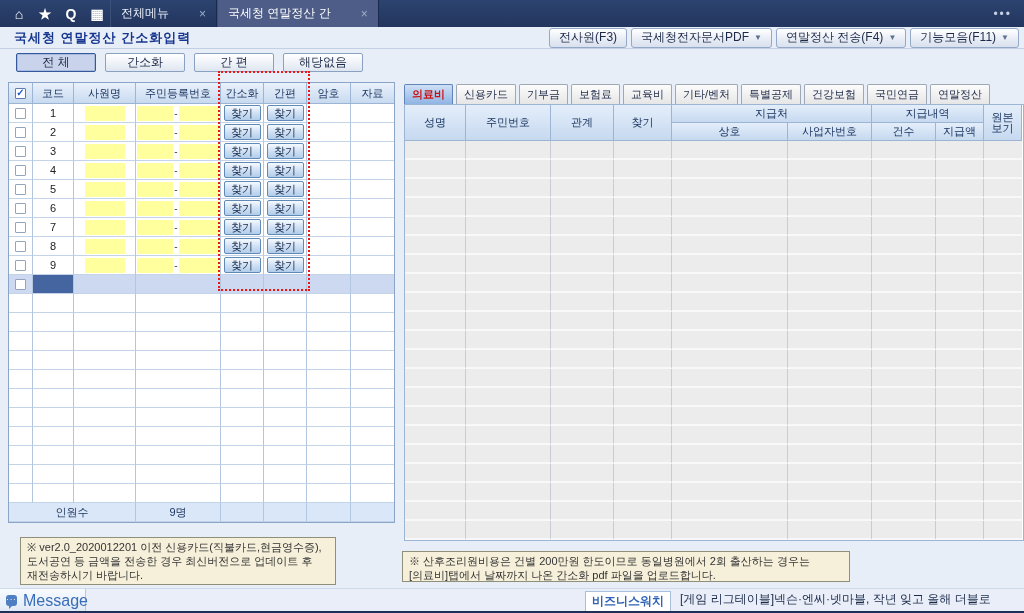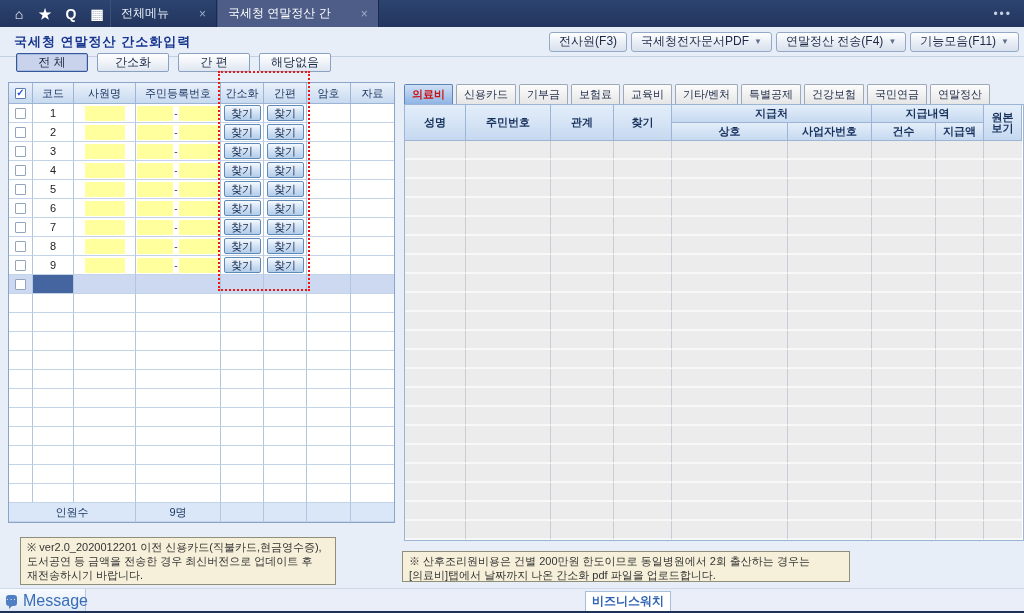--- a/index.html
+++ b/index.html
@@ -13,31 +13,31 @@
   .tb-icons { display:flex; align-items:center; padding-left:6px; }
   .tb-icon { width:26px; text-align:center; color:#ffffff; font-size:14px; font-weight:bold; cursor:pointer; }
   .ttab { display:flex; align-items:center; padding:0 10px; color:#e8edf8; font-size:12px;
           border-left:1px solid #3a5078; border-right:1px solid #1a2a4c; cursor:pointer; }
   .ttab .ttab-label { margin-right:30px; white-space:nowrap; }
   .ttab .ttab-close { color:#9fb0cc; font-size:12px; }
   .ttab.active { background:#4d5d88; color:#ffffff; }
   .tb-overflow { margin-left:auto; align-self:center; margin-right:12px; color:#c5cfe2; font-size:12px; letter-spacing:2px; }
 
   
-  .titlebar { position:absolute; left:0; top:27px; width:1024px; height:30px; background:#e8eef7;
+  .titlebar { position:absolute; left:0; top:27px; width:1024px; height:22px; background:#e8eef7;
               border-bottom:1px solid #c3d0e4; display:flex; align-items:center; }
   .page-title { margin-left:14px; font-size:13px; font-weight:bold; color:#16368f; letter-spacing:1px; white-space:nowrap; }
   .tb-buttons { margin-left:auto; margin-right:5px; display:flex; gap:4px; }
   .btn { height:20px; padding:0 9px; font-size:12px; color:#1d2a47; background:linear-gradient(#ffffff,#e8edf5 55%,#d8e1ee);
          border:1px solid #93a9c7; border-radius:3px; display:flex; align-items:center; gap:5px; cursor:pointer; white-space:nowrap; }
   .btn .caret { font-size:8px; color:#5d718f; }
 
   
   .filters { position:absolute; left:16px; top:53px; display:flex; gap:9px; }
-  .fbtn { width:72px; height:19px; font-size:12px; color:#1d2a47; background:linear-gradient(#ffffff,#eef2f8 55%,#dfe6f0);
+  .fbtn { width:80px; height:19px; font-size:12px; color:#1d2a47; background:linear-gradient(#ffffff,#eef2f8 55%,#dfe6f0);
           border:1px solid #8ba1c2; border-radius:2px; display:flex; align-items:center; justify-content:center; cursor:pointer; white-space:nowrap; }
   .fbtn.selected { background:#c9d4ec; border:1px solid #33589b; box-shadow:inset 0 0 0 1px #a9bade; }
 
   
   .ltable { position:absolute; left:8px; top:82px; width:387px; border:1px solid #8aa5c8; background:#ffffff; }
   .lrow { display:grid; grid-template-columns:24px 41px 62px 85px 43px 43px 44px 43px; }
   .lh { height:21px; background:linear-gradient(#eaf1fb,#c8daf0); border-right:1px solid #9db5d5; border-bottom:1px solid #9db5d5;
         display:flex; align-items:center; justify-content:center; font-size:11px; color:#16305c; white-space:nowrap; }
   .lc { height:19px; border-right:1px solid #b3c6e0; border-bottom:1px solid #c3d3e8;
         display:flex; align-items:center; justify-content:center; font-size:11px; color:#222222; overflow:hidden; }
@@ -70,21 +70,21 @@
 
   
   .rtabs { position:absolute; left:404px; top:84px; height:20px; display:flex; gap:3px;align-items:center; }
   .rtab { padding:0 7px; height:20px; display:flex; align-items:center; font-size:11px; color:#1d2a47;
           background:linear-gradient(#fcfcfc,#e6e6e6); border:1px solid #a0a8b4; border-bottom:none;
           border-radius:2px 2px 0 0; cursor:pointer; white-space:nowrap; }
   .rtab.active { background:linear-gradient(#cfe0f6,#8fb4e4); border-color:#5f85b8; color:#cc1111; font-weight:bold; }
 
   
   .rtable { position:absolute; left:404px; top:104px; width:620px; border:1px solid #9db5d5; background:#ffffff; }
-  .rhead { display:grid; grid-template-columns:61px 85px 63px 58px 116px 84px 64px 48px 38px; grid-template-rows:18px 18px;font-weight:bold; }
+  .rhead { display:grid; grid-template-columns:61px 85px 63px 58px 116px 84px 64px 48px 38px; grid-template-rows:18px 18px; }
   .rh { background:linear-gradient(#e4eefa,#c6d9f0); border-right:1px solid #9db5d5; border-bottom:1px solid #9db5d5;
         display:flex; align-items:center; justify-content:center; font-size:11px; color:#16305c; white-space:nowrap; overflow:hidden; }
   .rh.tall { grid-row:1 / 3; }
   .rh.two-line { white-space:pre-line; text-align:center; line-height:11px; }
   .rbody { } 
   .rrow { display:grid; grid-template-columns:61px 85px 63px 58px 116px 84px 64px 48px 38px; }
   .rc { height:19px; background:#ececec; border-right:1px solid #c9ccd4; border-bottom:2px solid #f8f8f8; }
   .rrow > .rc:last-child { border-right:none; }
 
   
@@ -789,17 +789,18 @@
   <div class="note note-right">※ 산후조리원비용은 건별 200만원 한도이므로 동일병원에서 2회 출산하는 경우는
  [의료비]탭에서 날짜까지 나온 간소화 pdf 파일을 업로드합니다.</div>
 
   <div class="statusbar">
     <div class="msg-seg">
       <span class="msg-bubble">···</span>
       <span class="msg-label">Message</span>
     </div>
     <div class="ticker">
       <span class="ticker-src">비즈니스워치</span>
+      <span class="ticker-text">[게임 리그테이블]넥슨·엔씨·넷마블, 작년 잊고 올해 더블로</span>
     </div>
   </div>
   <div class="bottom-strip"></div>
 
 </div>
 
 </body></html>

